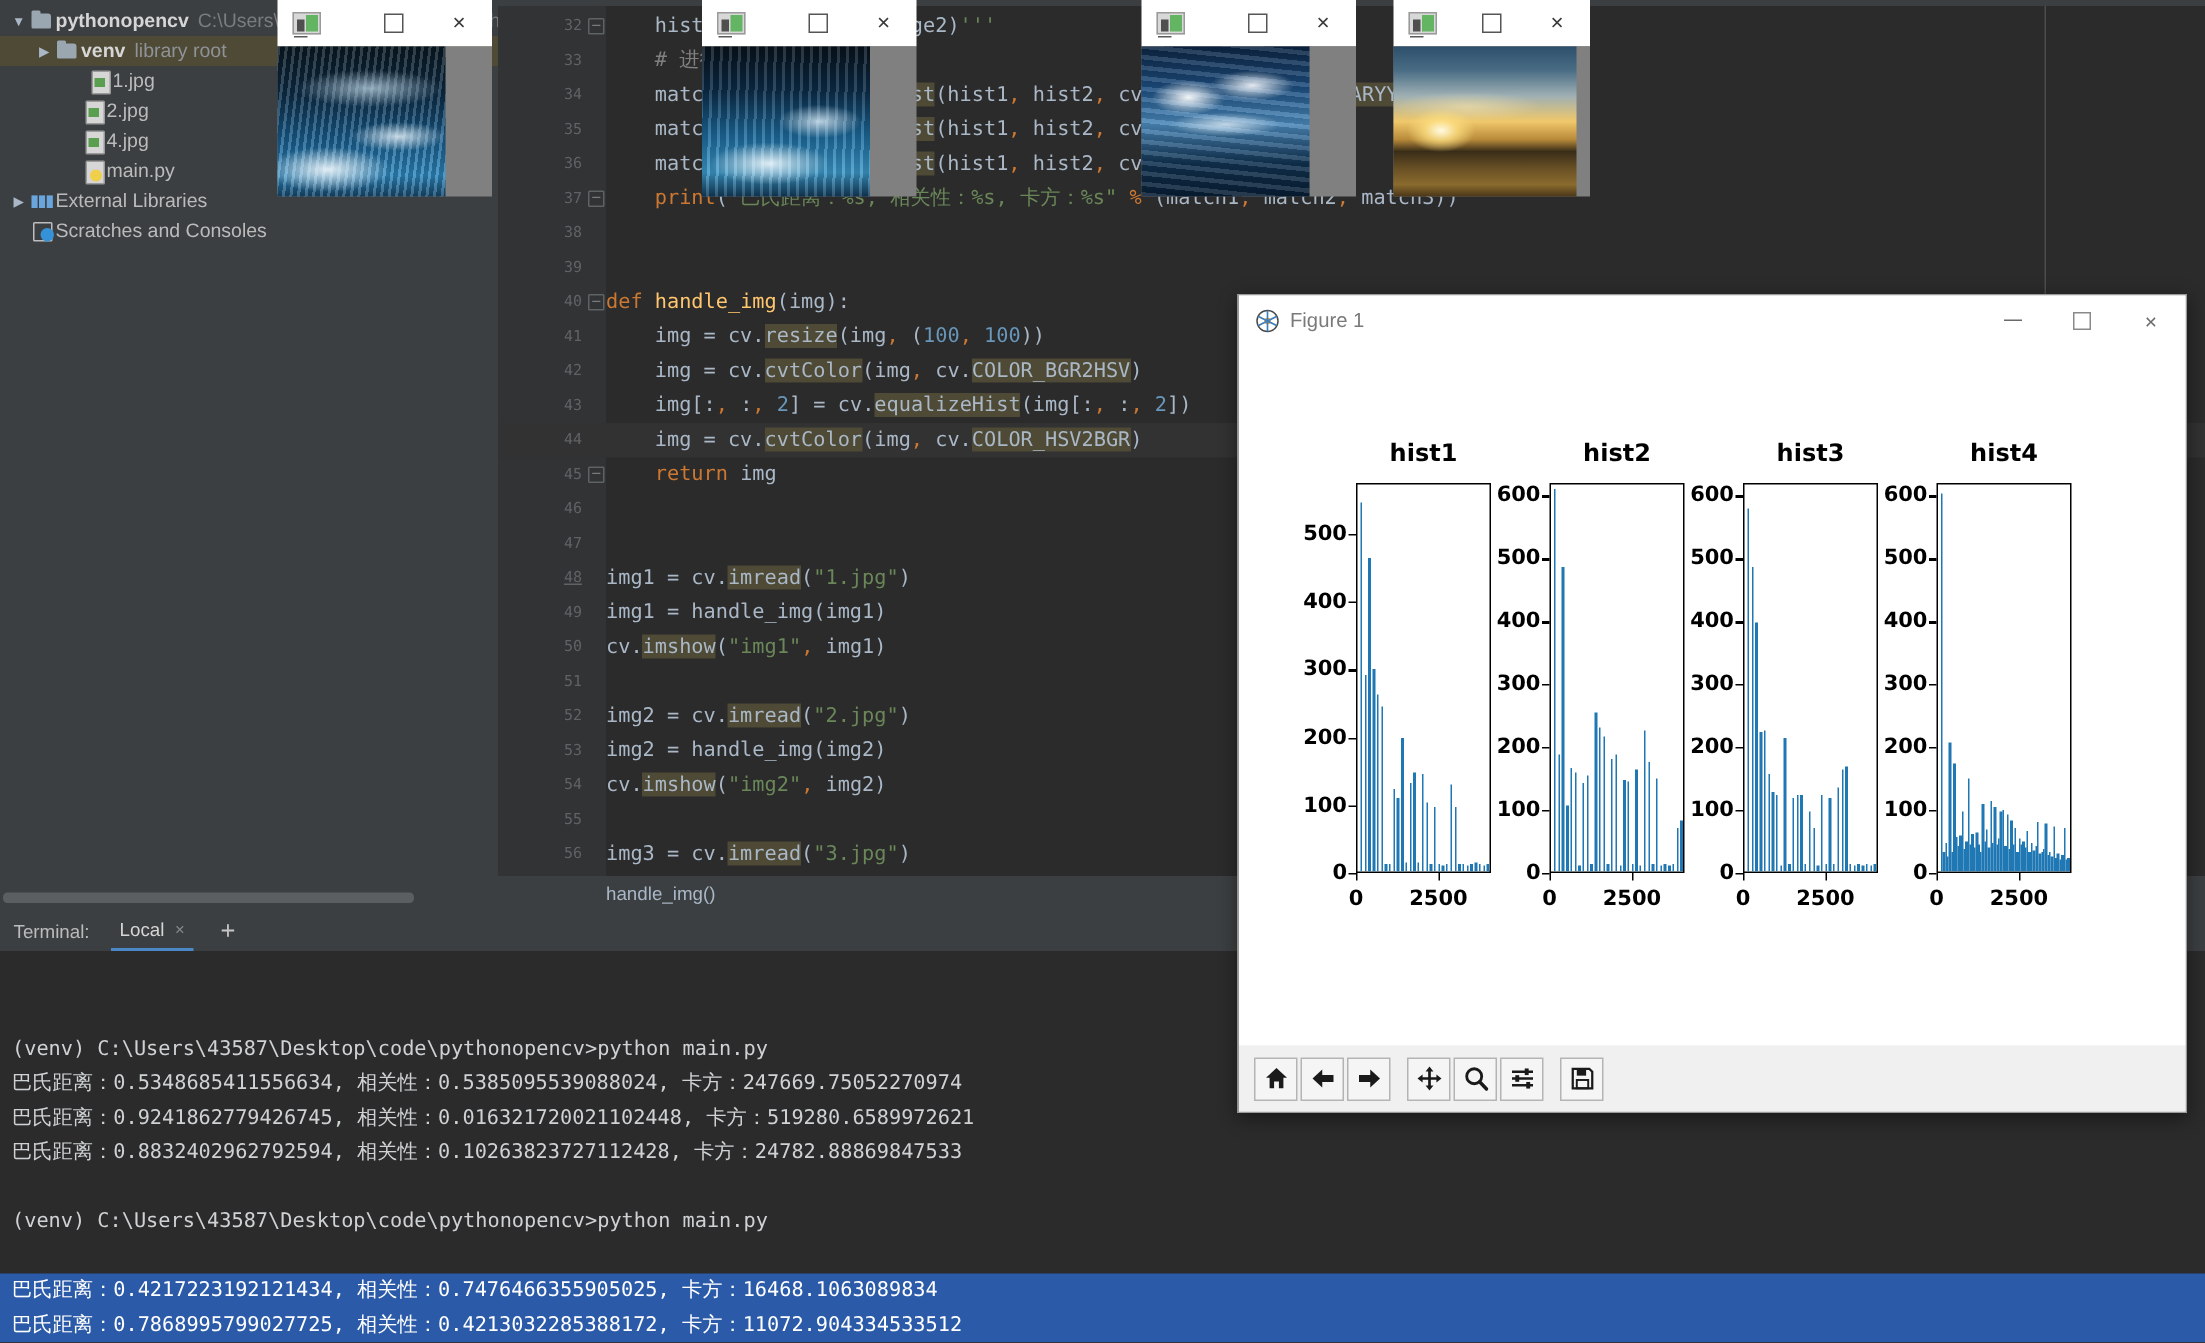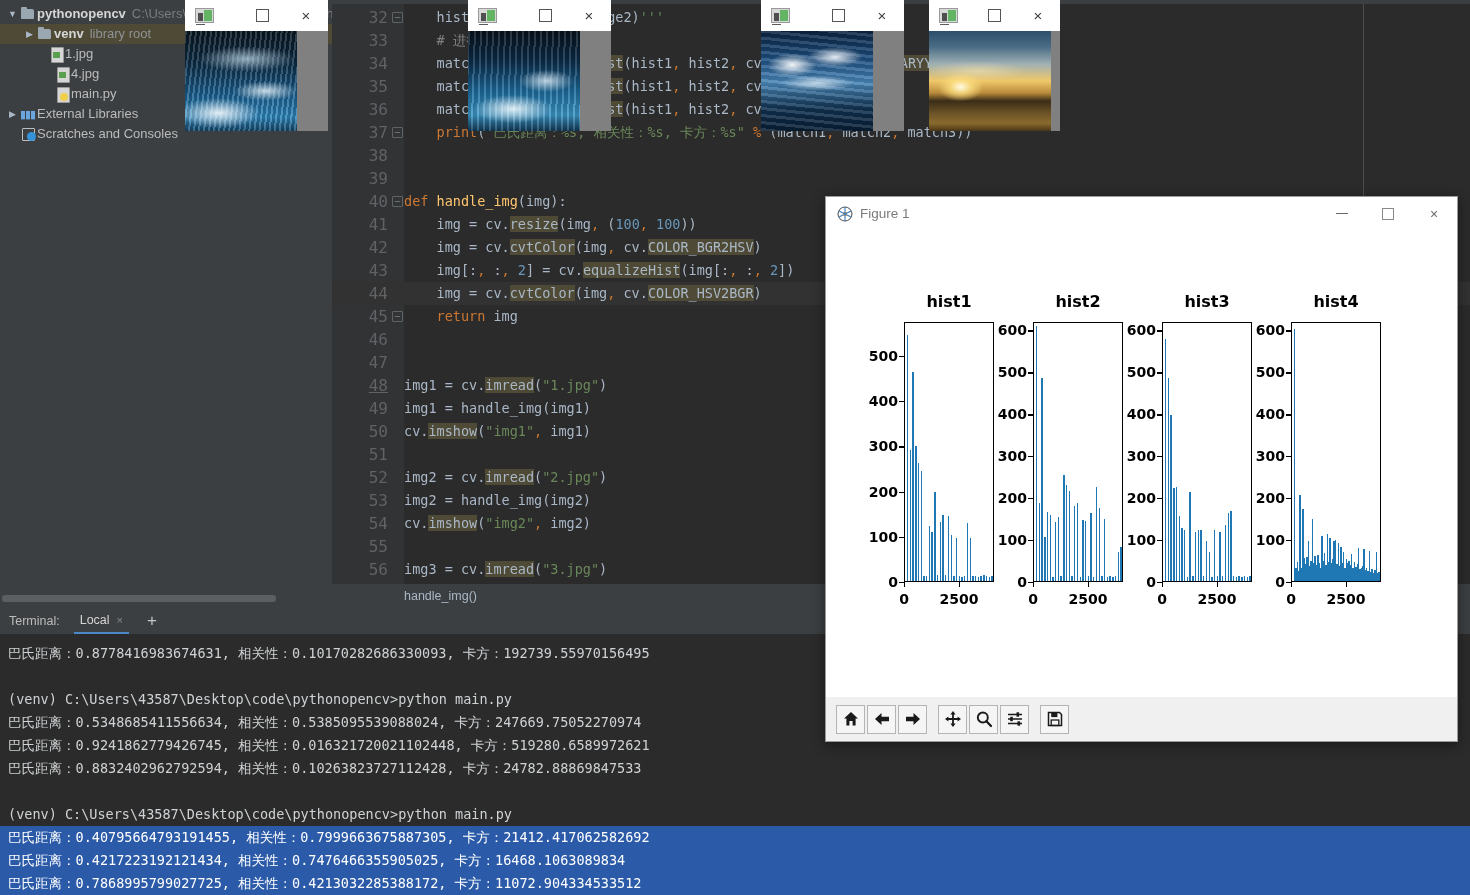--- a/index.html
+++ b/index.html
@@ -97,21 +97,21 @@
     background:#4a4d4f;
   }
   .code {
     position:absolute; left:0; top:0;
     font-family:"DejaVu Sans Mono","Liberation Mono",monospace;
     font-size:13.5px;
   }
   .cl { position:absolute; height:23px; line-height:23px; white-space:pre; }
   .lnum {
     position:absolute; left:0; width:56px; text-align:right;
-    color:#606366; font-family:"DejaVu Sans Mono",monospace; font-size:16px;
+    color:#606366; font-family:"DejaVu Sans Mono",monospace; font-size:10px;
     height:23px; line-height:23px;
   }
   .ctext { position:absolute; left:72px; color:#a9b7c6; }
   .fold {
     position:absolute; left:60px; width:11px; height:11px;
     border:1px solid #5e6366; color:#8d9396; font-size:9px;
     text-align:center; line-height:9px; border-radius:1px;
   }
   .cur-line { position:absolute; left:0; width:1138px; height:23px; background:#323232; }
   .kw { color:#cc7832; }
@@ -297,24 +297,29 @@
           <span class="ico folder-ico"></span>
           <span class="tree-label bold">pythonopencv</span>
           <span class="tree-sub">C:\Users\43587\Desktop\code\pythonopencv</span>
         </div>
         <div class="tree-row sel" style="padding-left: 23px;">
           <span class="arrow">▶</span>
           <span class="ico folder-ico"></span>
           <span class="tree-label bold">venv</span>
           <span class="tree-sub hl">library root</span>
         </div>
-        <div class="tree-row" style="padding-left: 34px;">
+        <div class="tree-row" style="padding-left: 44px;">
           <span class="arrow blank">▶</span>
           <span class="ico jpg-ico"></span>
           <span class="tree-label">1.jpg</span>
+        </div>
+        <div class="tree-row" style="padding-left: 40px;">
+          <span class="arrow blank">▶</span>
+          <span class="ico jpg-ico"></span>
+          <span class="tree-label">2.jpg</span>
         </div>
         <div class="tree-row" style="padding-left: 40px;">
           <span class="arrow blank">▶</span>
           <span class="ico jpg-ico"></span>
           <span class="tree-label">4.jpg</span>
         </div>
         <div class="tree-row" style="padding-left: 40px;">
           <span class="arrow blank">▶</span>
           <span class="ico py-ico"></span>
           <span class="tree-label">main.py</span>
@@ -399,29 +404,27 @@
   <div class="terminal-panel">
     <div class="term-header">
       <span class="term-title">Terminal:</span>
       <span class="term-tab">
         <span>Local</span>
         <span class="x">×</span>
       </span>
       <span class="term-plus">+</span>
     </div>
     <div class="term-body" id="term-host">
-        <div class="term-line" style="top: 8px;">巴氏距离：0.8778416983674631, 相关性：0.10170282686330093, 卡方：192739.55970156495</div>
         <div class="term-line" style="top: 31px;"></div>
         <div class="term-line" style="top: 54px;">(venv) C:\Users\43587\Desktop\code\pythonopencv&gt;python main.py</div>
         <div class="term-line" style="top: 77px;">巴氏距离：0.5348685411556634, 相关性：0.5385095539088024, 卡方：247669.75052270974</div>
         <div class="term-line" style="top: 100px;">巴氏距离：0.9241862779426745, 相关性：0.016321720021102448, 卡方：519280.6589972621</div>
         <div class="term-line" style="top: 123px;">巴氏距离：0.8832402962792594, 相关性：0.10263823727112428, 卡方：24782.88869847533</div>
         <div class="term-line" style="top: 146px;"></div>
         <div class="term-line" style="top: 169px;">(venv) C:\Users\43587\Desktop\code\pythonopencv&gt;python main.py</div>
-        <div class="term-line selected" style="top: 192px;">巴氏距离：0.40795664793191455, 相关性：0.7999663675887305, 卡方：21412.417062582692</div>
         <div class="term-line selected" style="top: 215px;">巴氏距离：0.4217223192121434, 相关性：0.7476466355905025, 卡方：16468.1063089834</div>
         <div class="term-line selected" style="top: 238px;">巴氏距离：0.7868995799027725, 相关性：0.4213032285388172, 卡方：11072.904334533512</div>
       </div>
   </div>
 
   <div id="cvwin-host">
       <div class="cvwin" style="left: 185px; top: 0px; width: 143px; height: 131px;">
         <div class="tbar" style="width: 143px;">
           <span class="tb-ico">
             <span class="tb-dash"></span>

